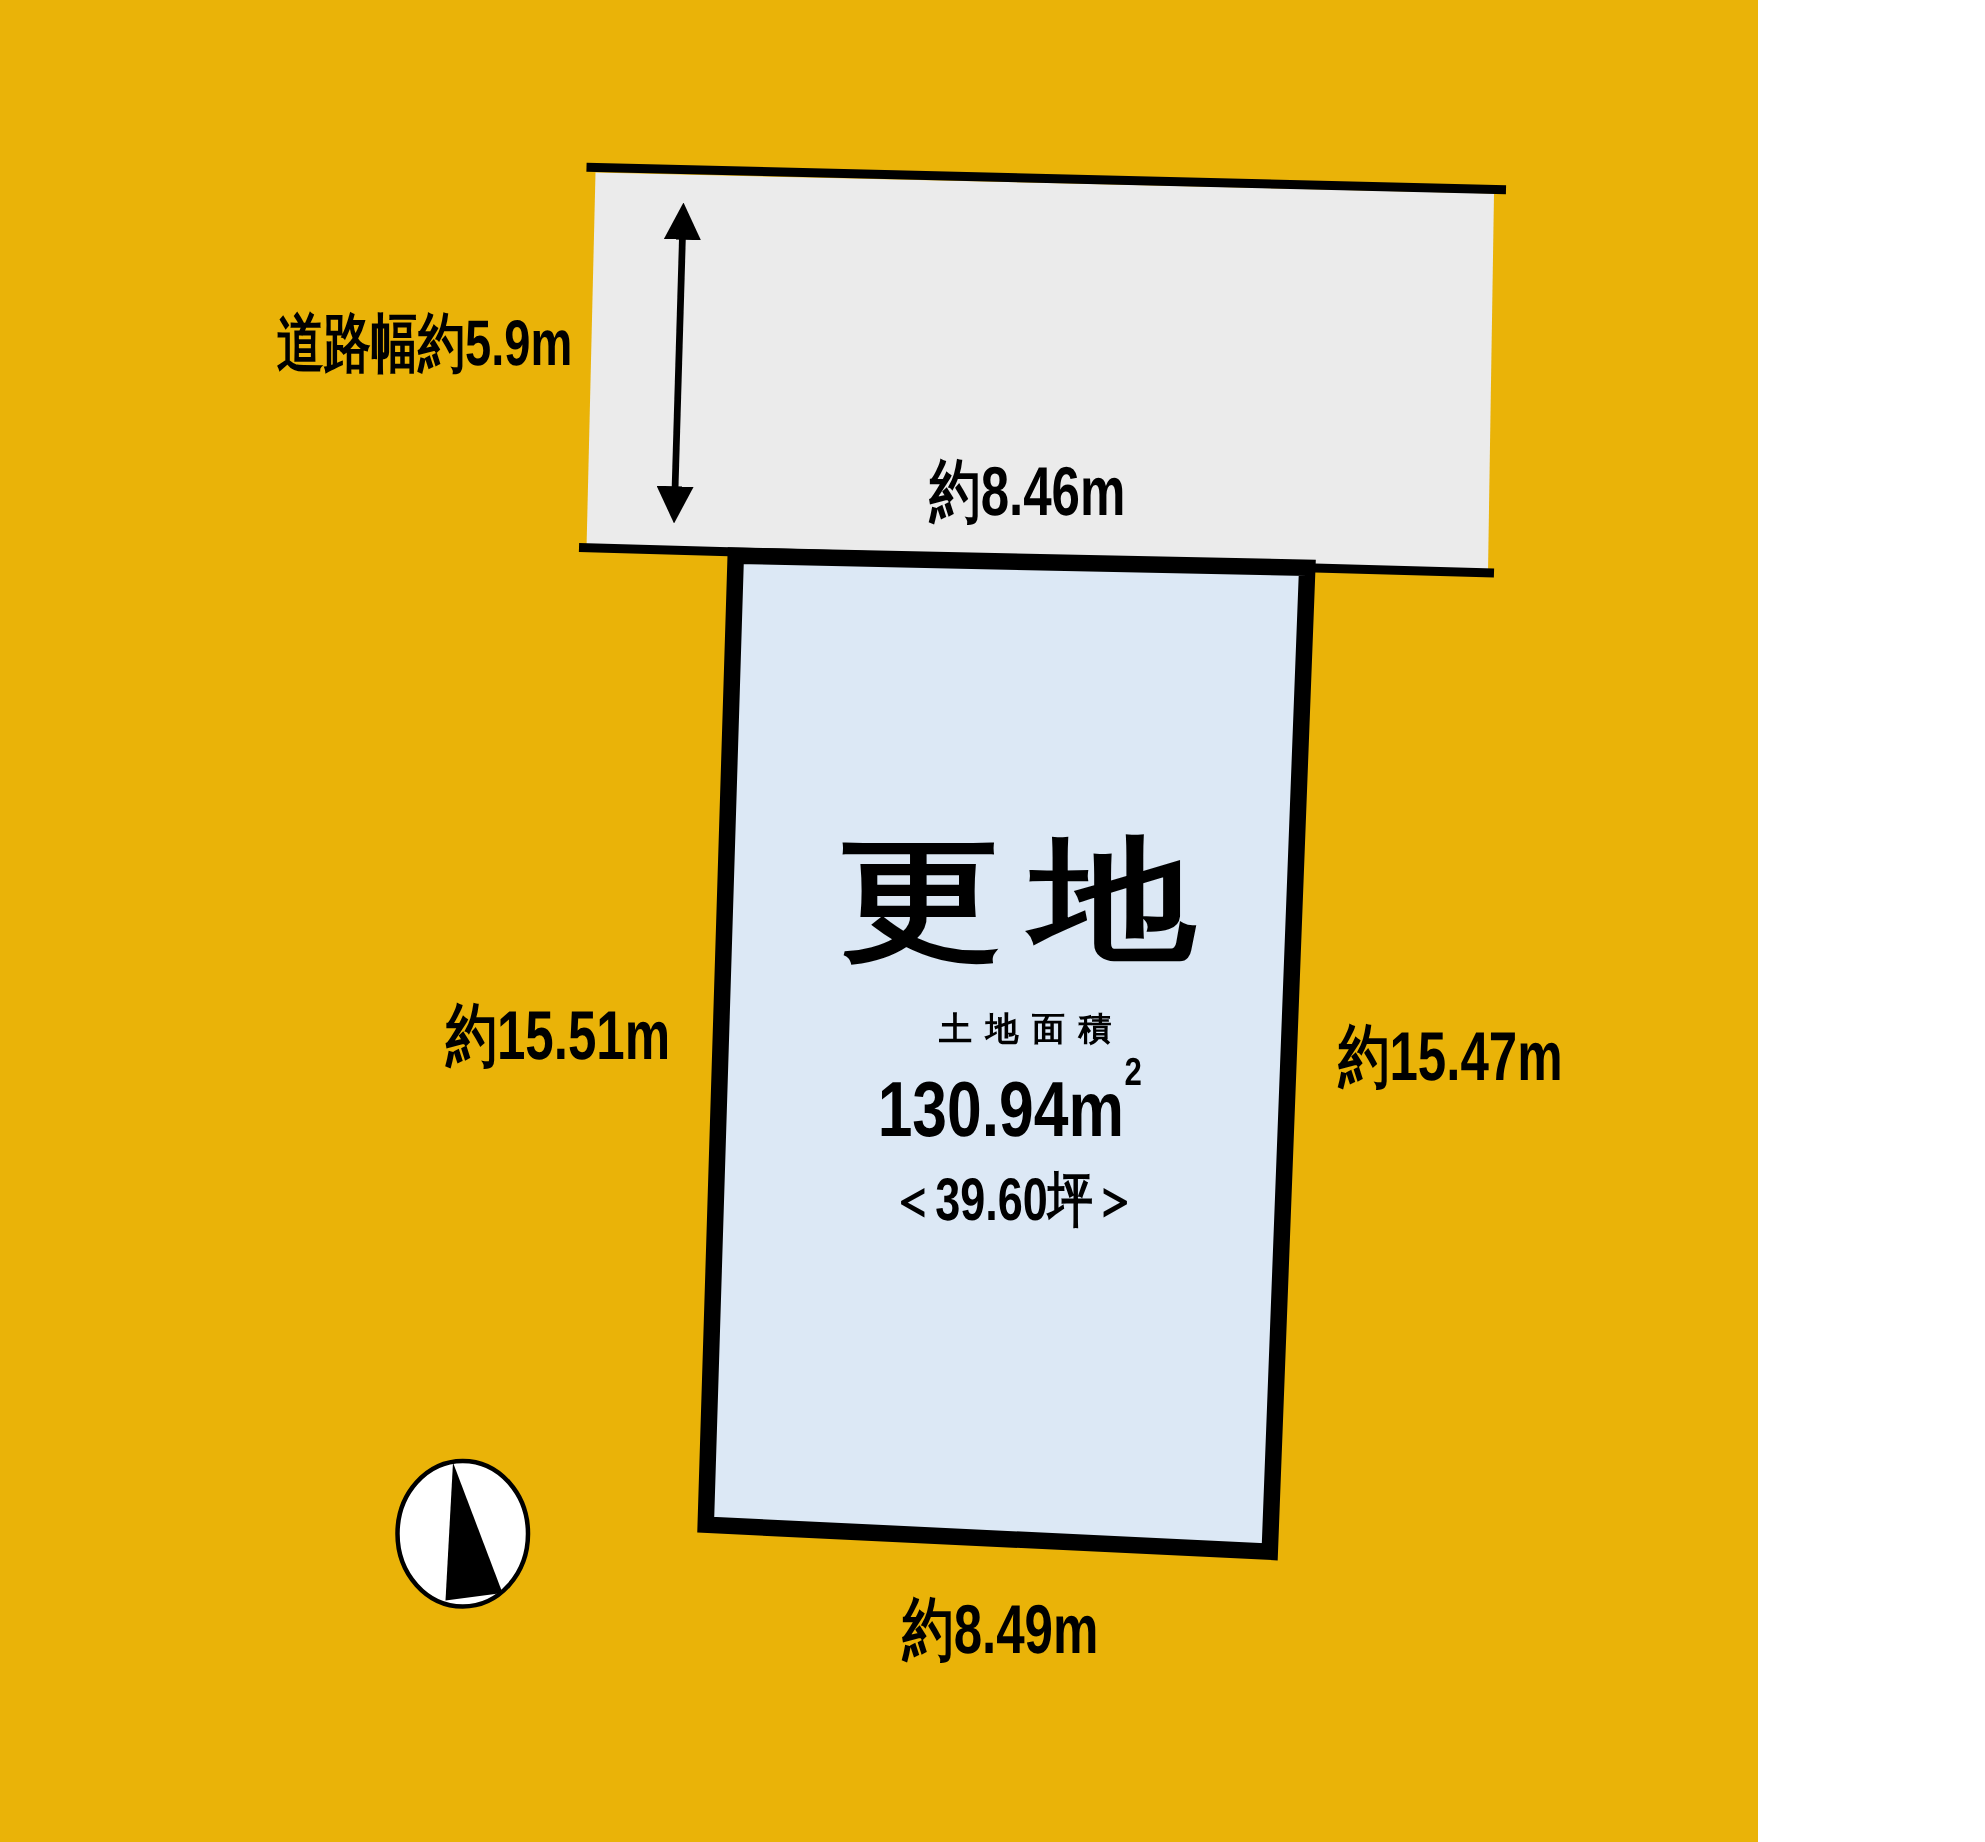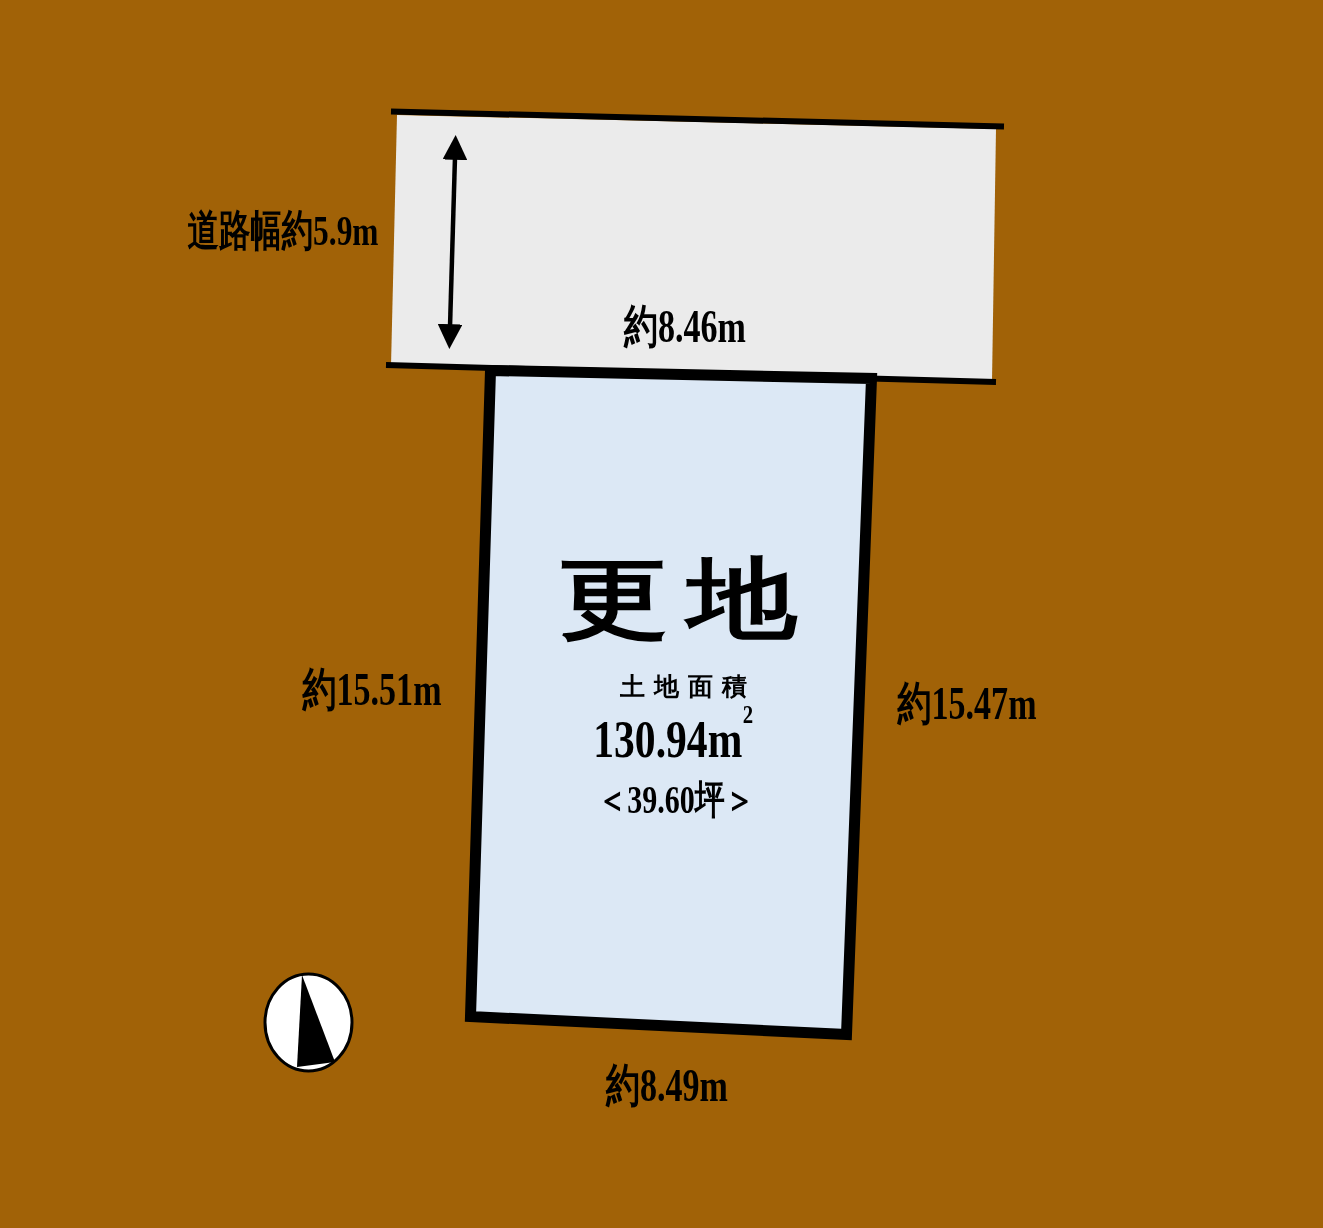--- a/index.html
+++ b/index.html
@@ -1,36 +1,36 @@
 <!DOCTYPE html>
 <html><head>
 <meta charset="utf-8">
 <style>
   html,body{margin:0;padding:0;background:#ffffff;}
   #canvas{
     position:relative;
-    width:1323px;height:1228px;
-    background:#a16207;
+    width:1172px;height:1228px;
+    background:#eab308;
     overflow:hidden;
-    font-family:Liberation Serif, serif;
+    font-family:Liberation Sans, sans-serif;
     color:#000;
   }
   #shapes{position:absolute;left:0;top:0;width:1323px;height:1228px;}
   .lbl{
     position:absolute;
     white-space:nowrap;
     font-weight:bold;
     color:#000;
     transform-origin:center;
     line-height:1;
   }
   .dim{font-size:46px;transform:translate(-50%,-50%) scaleX(0.74);}
   .road-width{font-size:43px;transform:translate(-50%,-50%) scaleX(0.73);}
   .sarachi{font-size:88px;letter-spacing:15px;transform:translate(-50%,-50%) scale(1.25,1);}
-  .caption{font-size:25px;letter-spacing:9px;transform:translate(-50%,-50%);}
+  .caption{font-size:22px;letter-spacing:9px;transform:translate(-50%,-50%);}
   .area{font-size:52px;transform:translate(-50%,-50%) scaleX(0.80);}
   .area sup{font-size:0.5em;position:relative;top:-0.6em;left:0.02em;}
   .tsubo{font-size:40px;transform:translate(-50%,-50%) scaleX(0.75);}
   .stroke-line{stroke:#000;fill:none;}
 </style>
 </head>
 <body>
 
 <div id="canvas">
 

